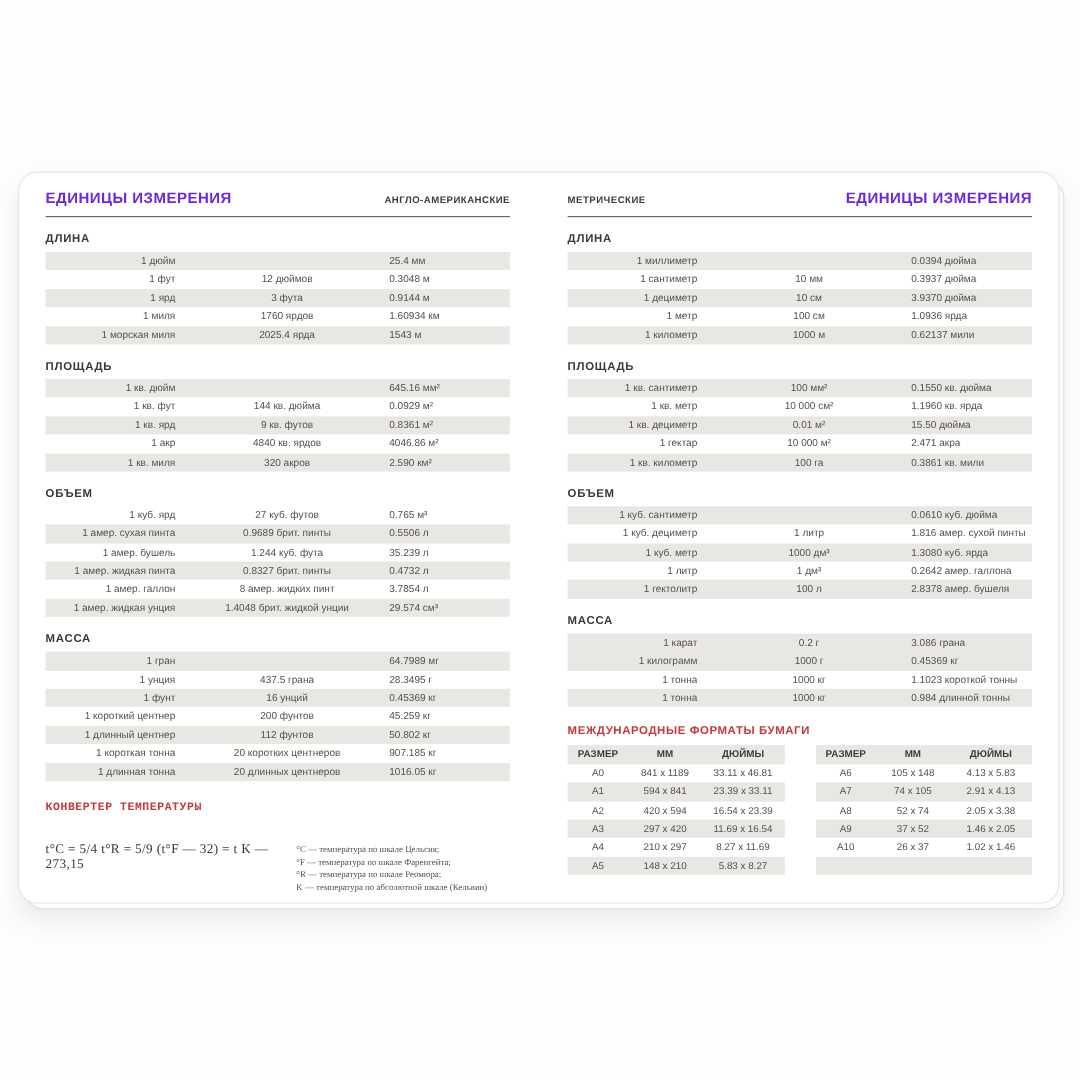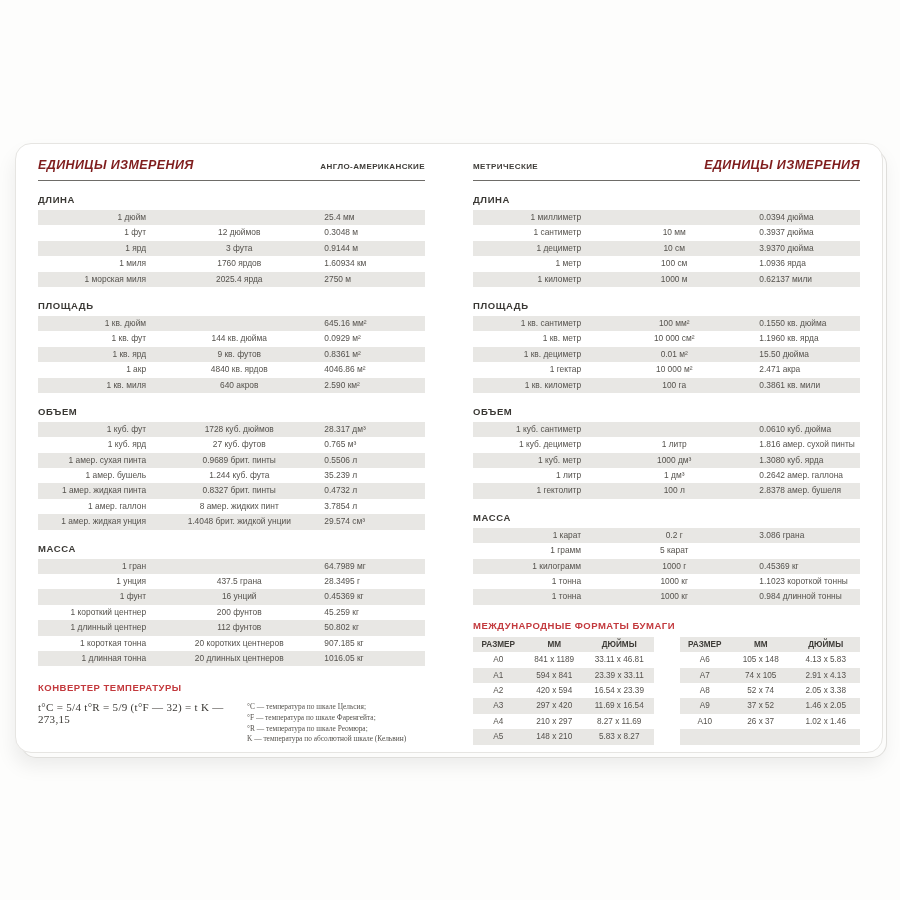--- a/index.html
+++ b/index.html
@@ -13,34 +13,34 @@
     background:#ffffff;border:1px solid #e6e5e2;border-radius:16px;
     box-shadow:5px 6px 0 -2px #fcfcfb, 5px 6px 0 -1px #dfdedb, 0 12px 20px rgba(0,0,0,0.08);
     display:flex;box-sizing:border-box;
   }
   .page{flex:1;padding:14px 22px 12px 22px;box-sizing:border-box;overflow:hidden;}
   .page.right-pg{padding-left:26px;}
   .page-head{
     display:flex;justify-content:space-between;align-items:baseline;
     border-bottom:1.5px solid #6e6c68;padding-bottom:8px;
   }
-  .page-title{font-size:12.5px;font-weight:bold;letter-spacing:0.4px;color:#7f1d1d;font-style:italic;}
+  .page-title{font-size:12.5px;font-weight:bold;letter-spacing:0.4px;color:#6d28d9;}
   .page-side{font-size:8px;font-weight:bold;color:#3e3c38;letter-spacing:0.4px;}
   .sec{margin-top:13px;}
   .sec-title{font-size:9.5px;font-weight:bold;color:#3a3834;letter-spacing:0.6px;margin-bottom:5px;}
   .tbl .row{
     display:grid;grid-template-columns:30% 44% 26%;
     height:15.4px;line-height:15.4px;font-size:8.4px;color:#55524d;white-space:nowrap;
   }
   .row.alt{background:#e8e7e4;}
   .c1{text-align:right;padding-right:8px;}
   .c2{text-align:center;}
   .c3{text-align:left;}
   .temp{margin-top:16px;}
-  .temp-title{font-size:9.5px;font-weight:bold;color:#c3393d;letter-spacing:0.5px;margin-bottom:8px;}
+  .temp-title{font-size:9.5px;font-weight:bold;color:#c3393d;letter-spacing:0.5px;margin-bottom:24px;font-family:Liberation Mono, monospace;}
   .temp-body{display:flex;font-family:Liberation Serif, serif;}
   .temp-formula{font-size:11px;color:#3a3834;width:54%;letter-spacing:0.3px;}
   .temp-notes{font-size:7.4px;color:#55524d;line-height:10.6px;padding-top:1px;}
   .paper{margin-top:15px;}
   .paper-title{font-size:9.5px;font-weight:bold;color:#c3393d;letter-spacing:0.5px;margin-bottom:6px;}
   .paper-tables{display:flex;gap:26px;}
   .ptbl{flex:1;}
   .prow{
     display:grid;grid-template-columns:28% 34% 38%;
     height:15.4px;line-height:15.4px;font-size:8.2px;color:#55524d;text-align:center;white-space:nowrap;
@@ -78,21 +78,21 @@
               <span class="c3">0.9144 м</span>
             </div>
             <div class="row">
               <span class="c1">1 миля</span>
               <span class="c2">1760 ярдов</span>
               <span class="c3">1.60934 км</span>
             </div>
             <div class="row alt">
               <span class="c1">1 морская миля</span>
               <span class="c2">2025.4 ярда</span>
-              <span class="c3">2750 м</span>
+              <span class="c3">1543 м</span>
             </div>
           </div>
         </div>
         <div class="sec">
           <div class="sec-title">ПЛОЩАДЬ</div>
           <div class="tbl">
             <div class="row alt">
               <span class="c1">1 кв. дюйм</span>
               <span class="c2"></span>
               <span class="c3">645.16 мм²</span>
@@ -107,33 +107,28 @@
               <span class="c2">9 кв. футов</span>
               <span class="c3">0.8361 м²</span>
             </div>
             <div class="row">
               <span class="c1">1 акр</span>
               <span class="c2">4840 кв. ярдов</span>
               <span class="c3">4046.86 м²</span>
             </div>
             <div class="row alt">
               <span class="c1">1 кв. миля</span>
-              <span class="c2">640 акров</span>
+              <span class="c2">320 акров</span>
               <span class="c3">2.590 км²</span>
             </div>
           </div>
         </div>
         <div class="sec">
           <div class="sec-title">ОБЪЕМ</div>
           <div class="tbl">
-            <div class="row alt">
-              <span class="c1">1 куб. фут</span>
-              <span class="c2">1728 куб. дюймов</span>
-              <span class="c3">28.317 дм³</span>
-            </div>
             <div class="row">
               <span class="c1">1 куб. ярд</span>
               <span class="c2">27 куб. футов</span>
               <span class="c3">0.765 м³</span>
             </div>
             <div class="row alt">
               <span class="c1">1 амер. сухая пинта</span>
               <span class="c2">0.9689 брит. пинты</span>
               <span class="c3">0.5506 л</span>
             </div>
@@ -311,25 +306,20 @@
           </div>
         </div>
         <div class="sec">
           <div class="sec-title">МАССА</div>
           <div class="tbl">
             <div class="row alt">
               <span class="c1">1 карат</span>
               <span class="c2">0.2 г</span>
               <span class="c3">3.086 грана</span>
             </div>
-            <div class="row">
-              <span class="c1">1 грамм</span>
-              <span class="c2">5 карат</span>
-              <span class="c3"></span>
-            </div>
             <div class="row alt">
               <span class="c1">1 килограмм</span>
               <span class="c2">1000 г</span>
               <span class="c3">0.45369 кг</span>
             </div>
             <div class="row">
               <span class="c1">1 тонна</span>
               <span class="c2">1000 кг</span>
               <span class="c3">1.1023 короткой тонны</span>
             </div>

